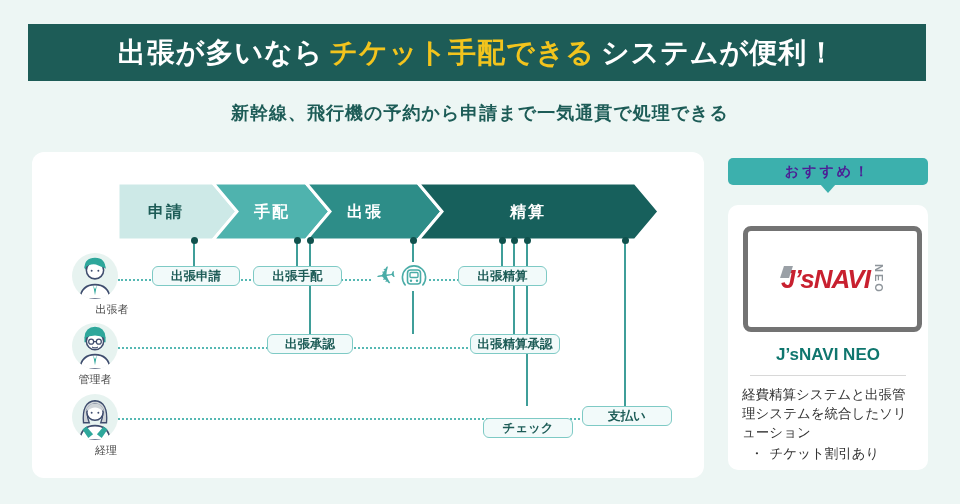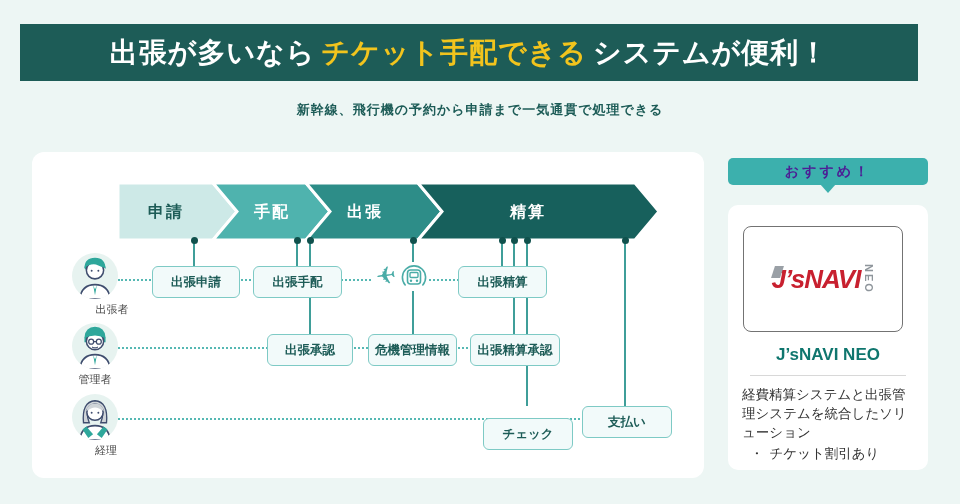--- a/index.html
+++ b/index.html
@@ -1,62 +1,62 @@
 <!DOCTYPE html>
 <html><head>
 <meta charset="utf-8">
 <style>
   * { margin:0; padding:0; box-sizing:border-box; }
   body { font-family:"Liberation Sans","DejaVu Sans",sans-serif; }
   .page { position:relative; width:960px; height:504px; background:#edf6f4; overflow:hidden; }
 
   
-  .banner { position:absolute; left:20px; top:24px; width:898px; height:57px;
+  .banner { position:absolute; left:28px; top:24px; width:898px; height:57px;
             background:#1d5c57; display:flex; align-items:center; justify-content:center;
             font-size:28px; font-weight:800; color:#ffffff; letter-spacing:1px; }
   .banner .hl { color:#f2c41d; margin:0 6px; }
   .subtitle { position:absolute; left:0; top:101px; width:960px; text-align:center;
-              font-size:13px; font-weight:700; color:#1d5c57; letter-spacing:1px; }
+              font-size:18px; font-weight:700; color:#1d5c57; letter-spacing:1px; }
 
   
   .panel { position:absolute; left:32px; top:152px; width:672px; height:326px;
            background:#ffffff; border-radius:12px; }
 
   .bar-svg { position:absolute; left:86px; top:31px; }
   .stage-label { position:absolute; transform:translate(-50%,-50%); font-size:16px;
                  font-weight:700; color:#ffffff; letter-spacing:2px; white-space:nowrap; z-index:4; }
   .stage-label.first { color:#1d5c57; }
 
   .vline { position:absolute; width:2px; background:#3f9e99; z-index:1; }
   .cdot  { position:absolute; width:7px; height:7px; border-radius:50%; background:#10514d; z-index:4; }
   .dotline { position:absolute; height:0; border-top:2px dotted #56b8b3; z-index:1; }
 
-  .fbox { position:absolute; height:32px; background:#f2fafa; border:1.5px solid #7ecac5;
+  .fbox { position:absolute; height:20px; background:#f2fafa; border:1.5px solid #7ecac5;
           border-radius:6px; display:flex; align-items:center; justify-content:center;
           font-size:12.5px; font-weight:700; color:#1d5c57; z-index:3; white-space:nowrap; }
 
   .avatar { position:absolute; width:46px; height:46px; border-radius:50%;
             background:#e7f3f0; overflow:hidden; z-index:2; }
   .actor-label { position:absolute; width:60px; text-align:center; font-size:11px;
                  color:#4a4a4a; font-weight:500; z-index:2; }
 
   .ticon { position:absolute; background:#ffffff; display:flex; align-items:center;
            justify-content:center; z-index:2; }
   .plane-glyph { font-size:24px; color:#4aaca7; display:inline-block; transform:scaleX(-1) rotate(8deg); }
 
   
   .badge { position:absolute; left:728px; top:158px; width:200px; height:27px;
            background:#3cb0ad; border-radius:5px; color:#4c1d95; font-size:14px; font-weight:800;
            letter-spacing:3px; display:flex; align-items:center; justify-content:center; }
   .badge:after { content:""; position:absolute; left:50%; bottom:-8px; transform:translateX(-50%);
                  border:8px solid transparent; border-top:9px solid #3cb0ad; border-bottom:0; }
   .card { position:absolute; left:728px; top:205px; width:200px; height:265px;
           background:#ffffff; border-radius:10px; }
-  .logo-box { position:absolute; left:15px; top:21px; width:160px; height:106px;
-              border:1px solid #737373; border-radius:8px; background:#fff;
+  .logo-box { position:absolute; left:15px; top:21px; width:179px; height:106px;
+              border:5px solid #737373; border-radius:8px; background:#fff;
               display:flex; align-items:center; justify-content:center; }
   .logo-wrap { position:relative; display:flex; align-items:center; }
   .logo-main { font-size:26px; font-weight:900; font-style:italic; color:#c8202f; letter-spacing:-1px; }
   .logo-accent { position:absolute; left:1px; top:2px; width:9px; height:12px;
                  background:#9aa0a6; transform:skewX(-18deg); }
   .logo-neo { writing-mode:vertical-rl; font-size:11px; font-weight:800; color:#8e959b;
               letter-spacing:2px; margin-left:3px; line-height:1; }
   .product-name { position:absolute; left:0; top:140px; width:100%; text-align:center;
                   font-size:17px; font-weight:800; color:#0f766e; }
   .divider { position:absolute; left:22px; top:170px; width:156px; height:1px; background:#d8d8d8; }
@@ -165,21 +165,20 @@
         <rect x="9" y="8.5" width="8" height="5" rx="1" fill="none" stroke="#4aaca7" stroke-width="1.4"></rect>
         <circle cx="10" cy="16.8" r="1.2" fill="#4aaca7"></circle>
           <circle cx="16" cy="16.8" r="1.2" fill="#4aaca7"></circle>
       </svg>
     </div>
 
     <div class="fbox" style="left:120px; top:114px; width:88px;">出張申請</div>
     <div class="fbox" style="left:221px; top:114px; width:89px;">出張手配</div>
     <div class="fbox" style="left:426px; top:114px; width:89px;">出張精算</div>
     <div class="fbox" style="left:235px; top:182px; width:86px;">出張承認</div>
-    <div class="fbox" style="left:336px; top:182px; width:89px;">危機管理情報</div>
     <div class="fbox" style="left:438px; top:182px; width:90px;">出張精算承認</div>
     <div class="fbox" style="left:451px; top:266px; width:90px;border-radius:6px;">チェック</div>
     <div class="fbox" style="left:550px; top:254px; width:90px;">支払い</div>
   </div>
 
   <div class="badge">おすすめ！</div>
 
   <div class="card">
     <div class="logo-box">
       <div class="logo-wrap">

